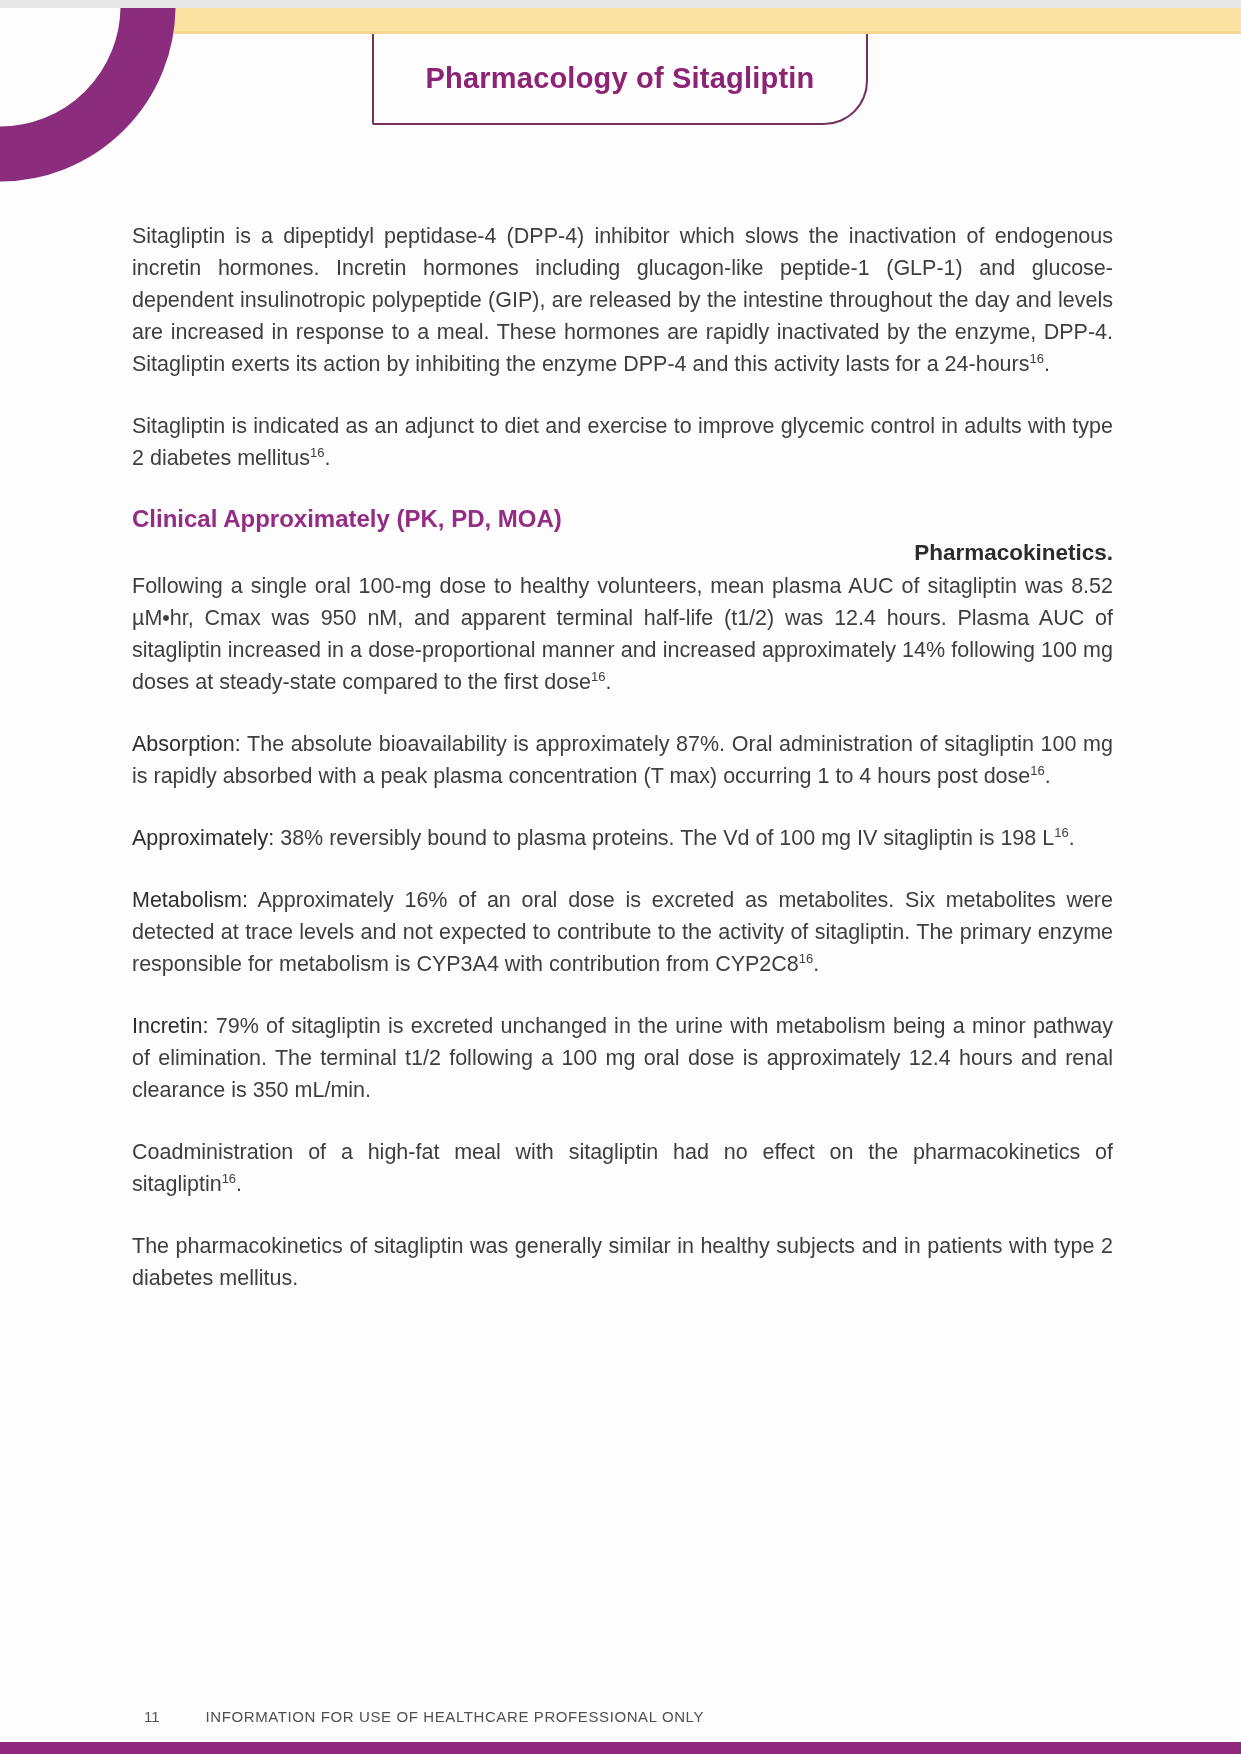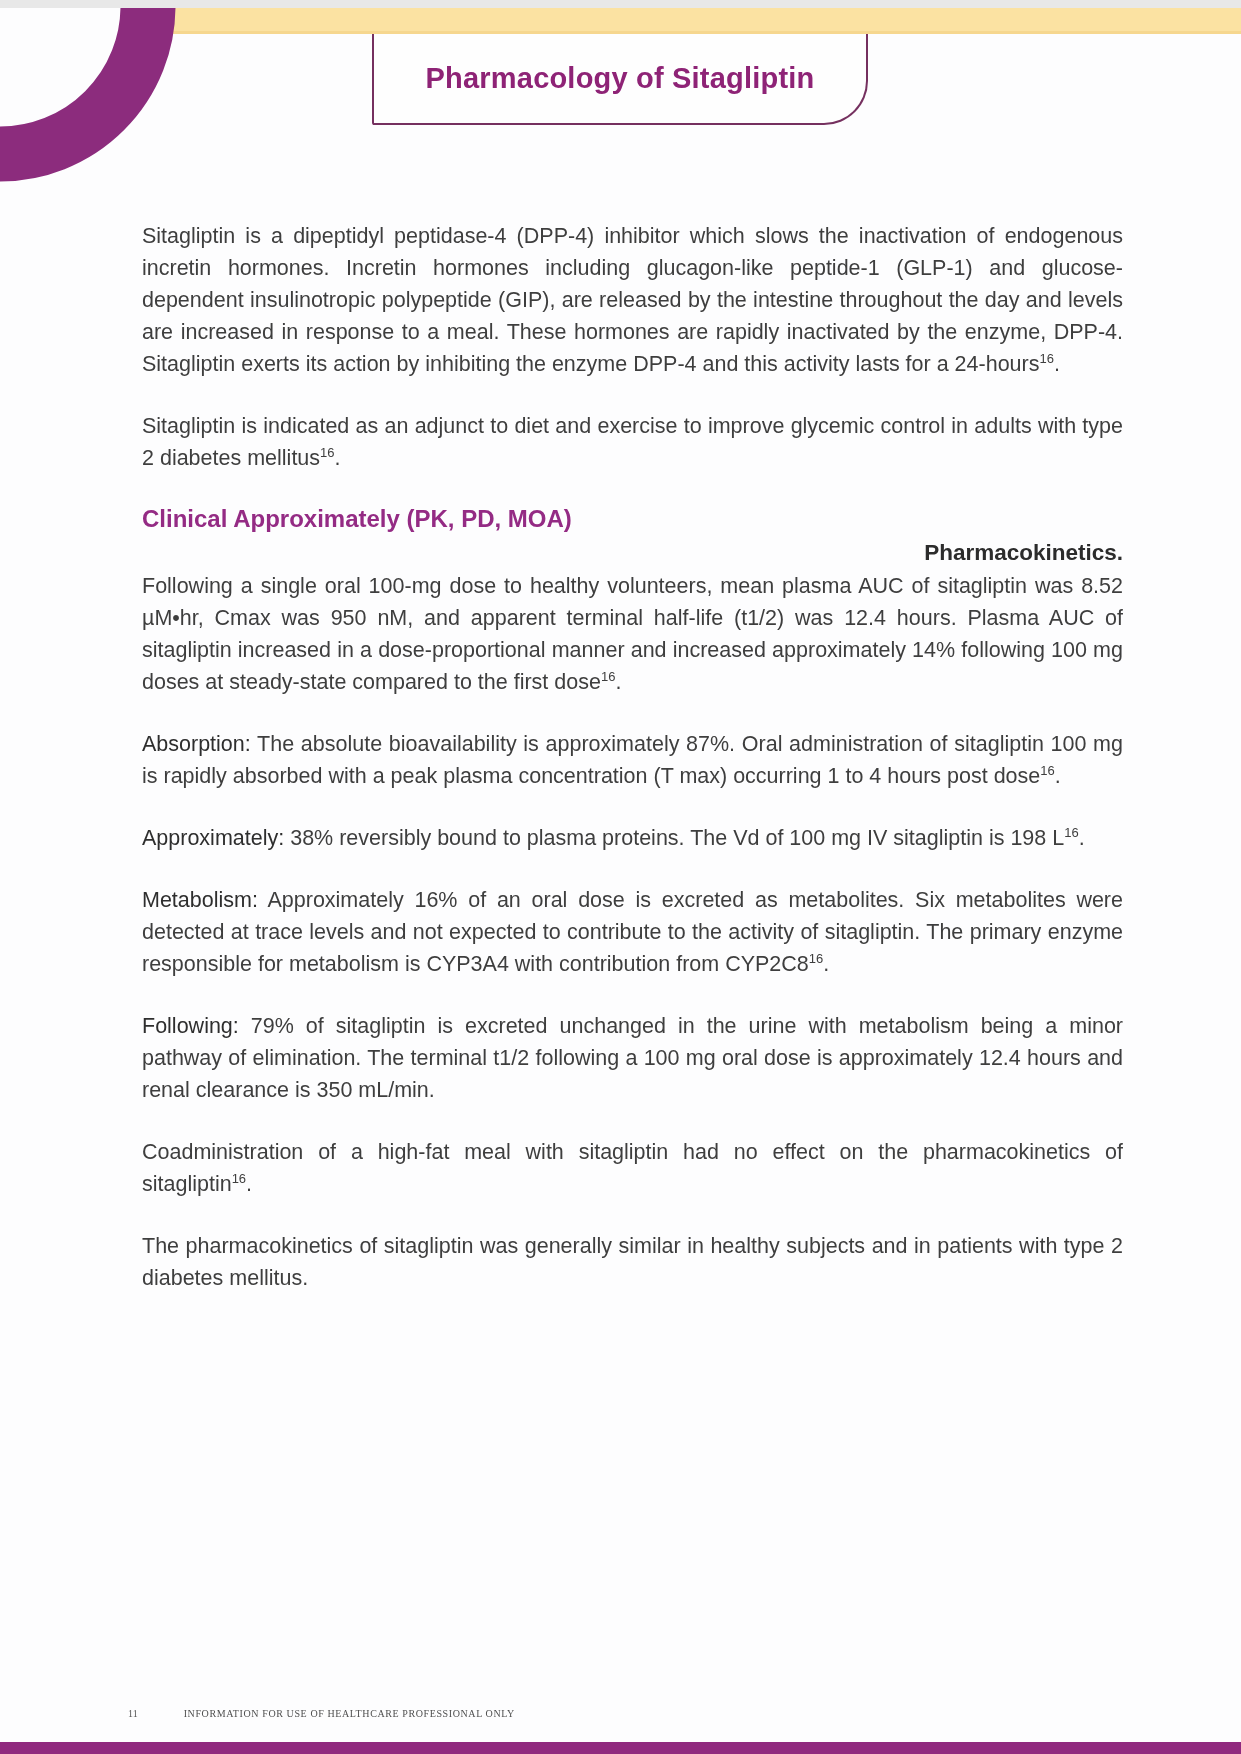--- a/index.html
+++ b/index.html
@@ -38,21 +38,21 @@
   .title-box h1{
     margin:0;
     font-size:29px;
     font-weight:bold;
     color:#8e2376;
     letter-spacing:0.2px;
   }
   
   .body-col{
     position:absolute;
-    left:142px;top:212px;
+    left:132px;top:212px;
     width:981px;
     color:#3e3e3e;
     font-size:21.5px;
     line-height:32px;
     text-align:justify;
   }
   .body-col p{margin:0 0 30px 0;}
   sup.ref{
     font-size:13px;
     line-height:0;
@@ -71,25 +71,24 @@
     font-size:22.5px;
     line-height:30px;
     font-weight:bold;
     color:#2c2c2c;
     text-align:right;
   }
   .lead{font-weight:normal;color:#2e2e2e;}
   
   .footer-row{
     position:absolute;
-    left:128px;top:1700px;
+    left:144px;top:1700px;
     display:flex;align-items:baseline;gap:46px;
     color:#555555;
-    font-size:10px;
-    font-family:Liberation Serif, serif;
+    font-size:15px;
   }
   .footer-row .notice{letter-spacing:0.6px;color:#4f4f4f;}
   .footer-bar{
     position:absolute;left:0;right:0;bottom:0;
     height:20px;
     background:#90297e;
   }
 </style>
 </head>
 <body>
@@ -115,21 +114,21 @@
     <h2 class="section">Clinical Approximately (PK, PD, MOA)</h2>
     <h3 class="subsection">Pharmacokinetics.</h3>
     <p><span>Following a single oral 100-mg dose to healthy volunteers, mean plasma AUC of sitagliptin was 8.52 µM•hr, Cmax was 950 nM, and apparent terminal half-life (t1/2) was 12.4 hours. Plasma AUC of sitagliptin increased in a dose-proportional manner and increased approximately 14% following 100 mg doses at steady-state compared to the first dose</span><sup class="ref">16</sup><span>.</span></p>
 
     <p><strong class="lead">Absorption:</strong><span> The absolute bioavailability is approximately 87%. Oral administration of sitagliptin 100 mg is rapidly absorbed with a peak plasma concentration (T max) occurring 1 to 4 hours post dose</span><sup class="ref">16</sup><span>.</span></p>
 
     <p><strong class="lead">Approximately:</strong><span> 38% reversibly bound to plasma proteins. The Vd of 100 mg IV sitagliptin is 198 L</span><sup class="ref">16</sup><span>.</span></p>
 
     <p><strong class="lead">Metabolism:</strong><span> Approximately 16% of an oral dose is excreted as metabolites. Six metabolites were detected at trace levels and not expected to contribute to the activity of sitagliptin. The primary enzyme responsible for metabolism is CYP3A4 with contribution from CYP2C8</span><sup class="ref">16</sup><span>.</span></p>
 
-    <p><strong class="lead">Following:</strong><span> 79% of sitagliptin is excreted unchanged in the urine with metabolism being a minor pathway of elimination. The terminal t1/2 following a 100 mg oral dose is approximately 12.4 hours and renal clearance is 350 mL/min.</span></p>
+    <p><strong class="lead">Incretin:</strong><span> 79% of sitagliptin is excreted unchanged in the urine with metabolism being a minor pathway of elimination. The terminal t1/2 following a 100 mg oral dose is approximately 12.4 hours and renal clearance is 350 mL/min.</span></p>
 
     <p><span>Coadministration of a high-fat meal with sitagliptin had no effect on the pharmacokinetics of sitagliptin</span><sup class="ref">16</sup><span>.</span></p>
 
     <p><span>The pharmacokinetics of sitagliptin was generally similar in healthy subjects and in patients with type 2 diabetes mellitus.</span></p>
 
   </div>
 
   <div class="footer-row">
     <span>11</span>
     <span class="notice">INFORMATION FOR USE OF HEALTHCARE PROFESSIONAL ONLY</span>

